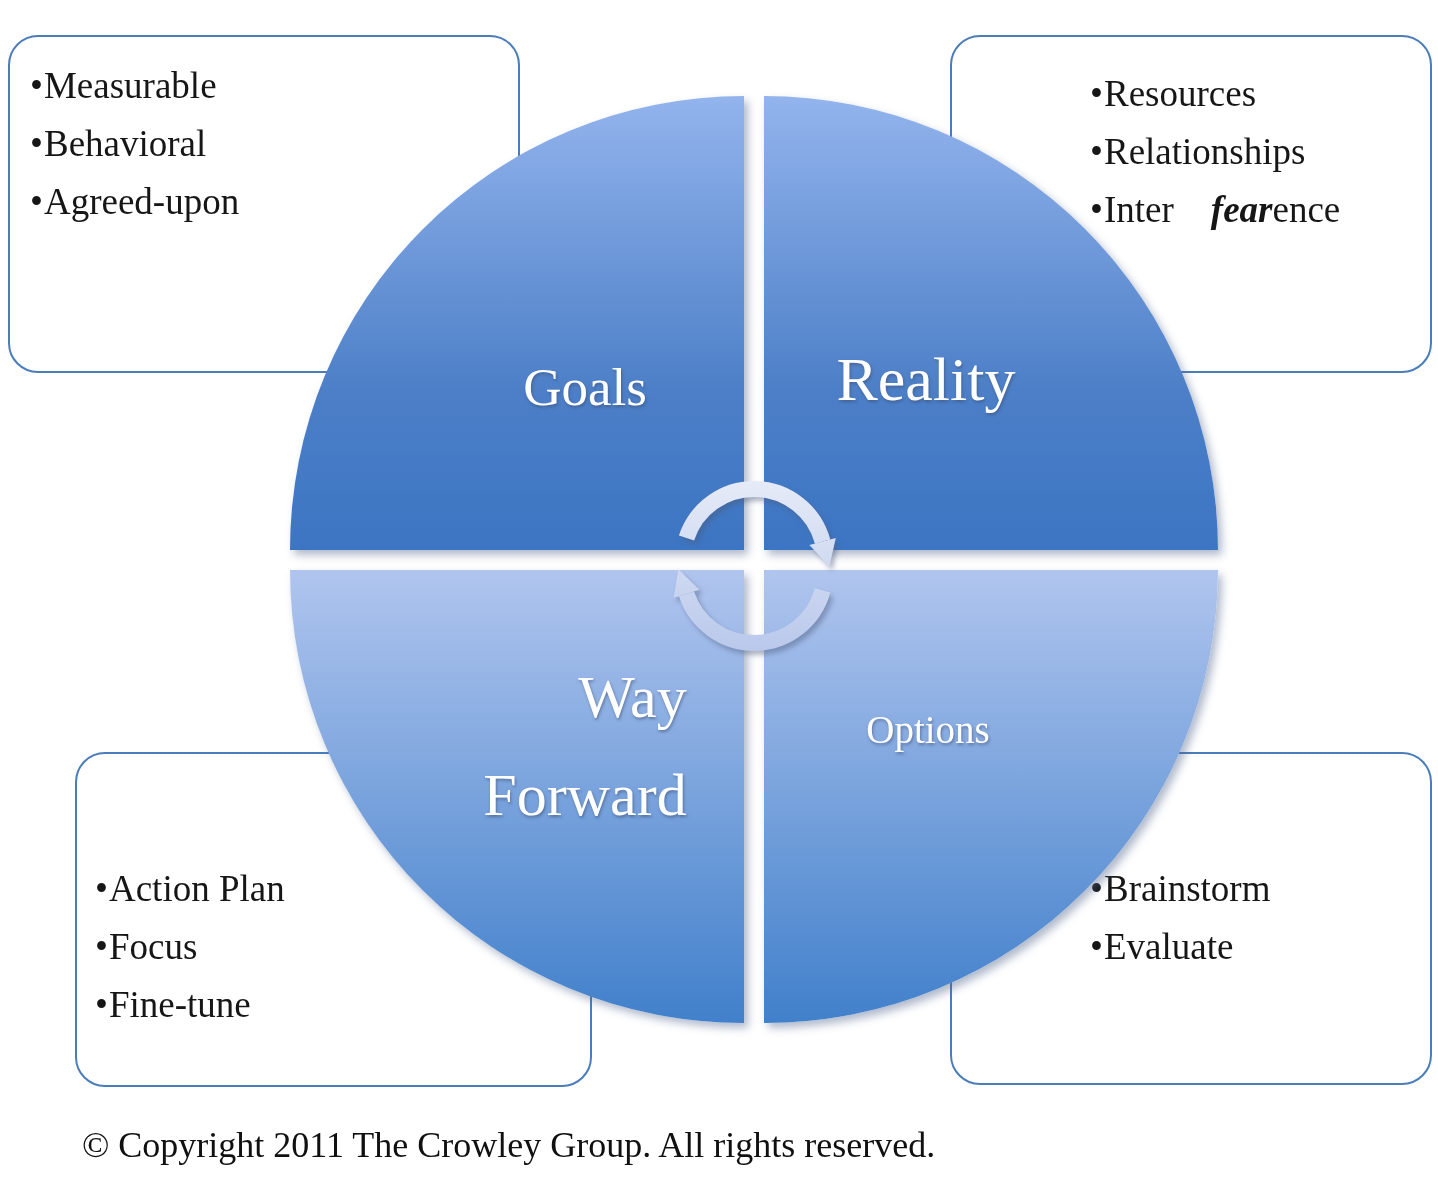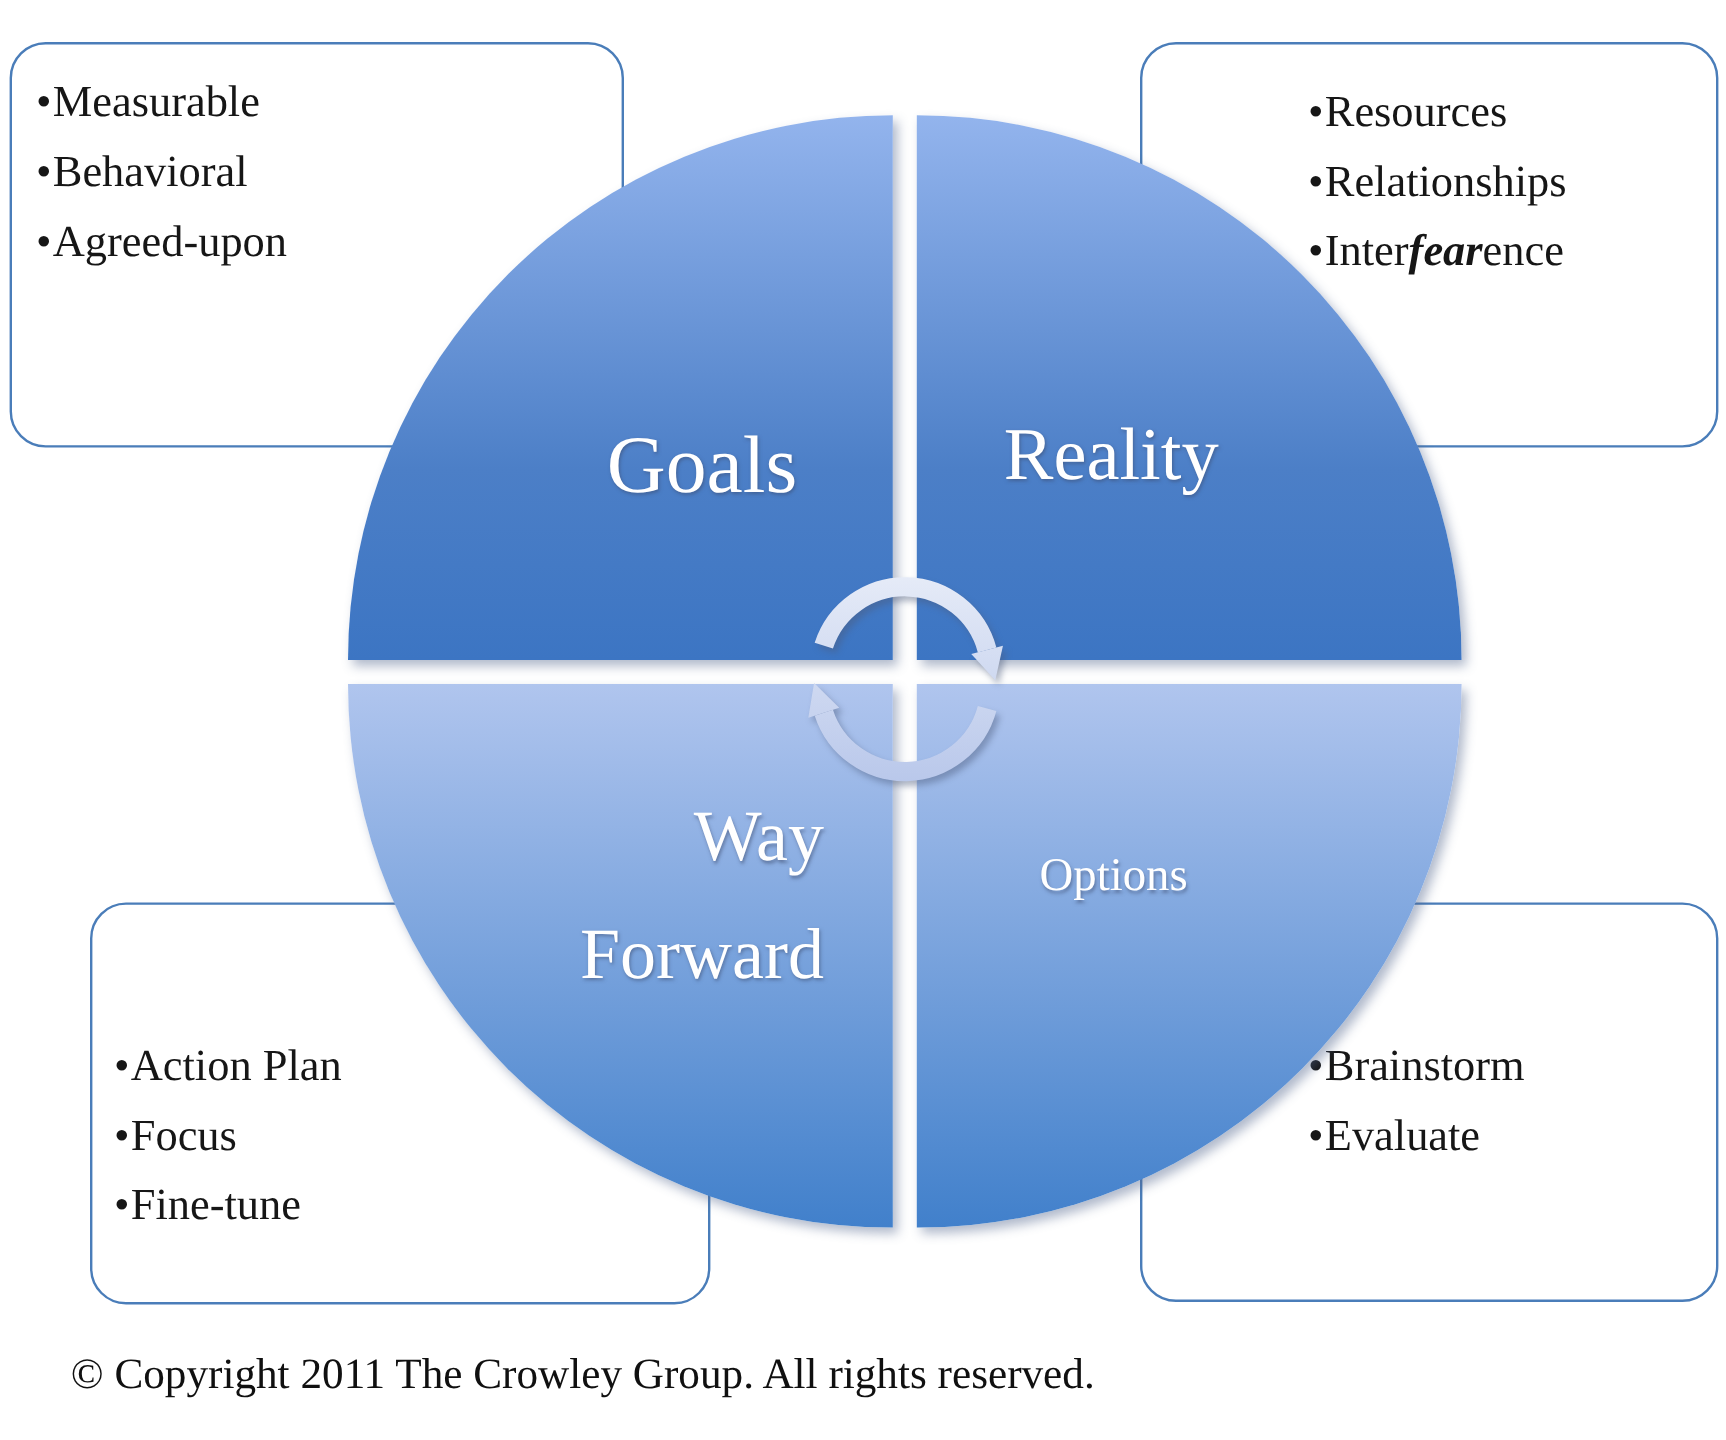--- a/index.html
+++ b/index.html
@@ -16,43 +16,43 @@
   .callout.tr{left:950px;top:35px;width:482px;height:338px;}
   .callout.bl{left:75px;top:752px;width:517px;height:335px;}
   .callout.br{left:950px;top:752px;width:482px;height:333px;}
   .bullets{font-size:37px;line-height:58px;color:#161616;}
   .tl .bullets{padding:20px 0 0 20px;}
   .tr .bullets{padding:28px 0 0 138px;}
   .bl .bullets{padding:106px 0 0 18px;}
   .br .bullets{padding:106px 0 0 138px;}
   .bullet-line{white-space:nowrap;}
   .bullet{margin-right:1px;}
-  .em{font-weight:bold;font-style:italic;}
+  .em{font-weight:bold;font-style:italic;margin-left:37px;}
   
   .quad{position:absolute;width:454px;box-shadow:4px 5px 9px rgba(80,100,140,0.45);}
   .q-tl,.q-tr{height:454px;background:linear-gradient(180deg,#93b4ed 0%,#4c7fc7 65%,#3c75c3 100%);}
   .q-bl,.q-br{height:453px;background:linear-gradient(180deg,#b0c5ee 0%,#4180cb 100%);}
   .q-tl{left:290px;top:96px;border-radius:454px 0 0 0;}
   .q-tr{left:764px;top:96px;border-radius:0 454px 0 0;}
   .q-bl{left:290px;top:570px;border-radius:0 0 0 454px;}
   .q-br{left:764px;top:570px;border-radius:0 0 454px 0;}
   
   .qlabel{
     position:absolute;color:#ffffff;text-align:center;transform:translateX(-50%);
     text-shadow:1px 2px 3px rgba(60,75,110,0.55);white-space:nowrap;
   }
-  .l-goals{left:585px;top:358px;font-size:68px;line-height:58px;}
+  .l-goals{left:585px;top:358px;font-size:53px;line-height:58px;}
   .l-reality{left:926px;top:350px;font-size:62px;line-height:58px;}
   .l-way{left:585px;top:648px;font-size:60px;line-height:98px;text-align:right;}
   .l-options{left:928px;top:700px;font-size:39px;line-height:60px;}
   
   .cycle{position:absolute;left:634px;top:444px;}
   .cycle g{filter:drop-shadow(3px 4px 2.5px rgba(75,90,125,0.45));}
   
-  .copyright{position:absolute;left:59px;top:1124px;font-size:36px;color:#101010;}
+  .copyright{position:absolute;left:82px;top:1124px;font-size:36px;color:#101010;}
 </style>
 </head>
 <body>
 
 <div class="stage">
 
   <div class="callout tl">
     <div class="bullets">
         <div class="bullet-line"><span class="bullet">•</span><span>Measurable</span></div>
         <div class="bullet-line"><span class="bullet">•</span><span>Behavioral</span></div>

